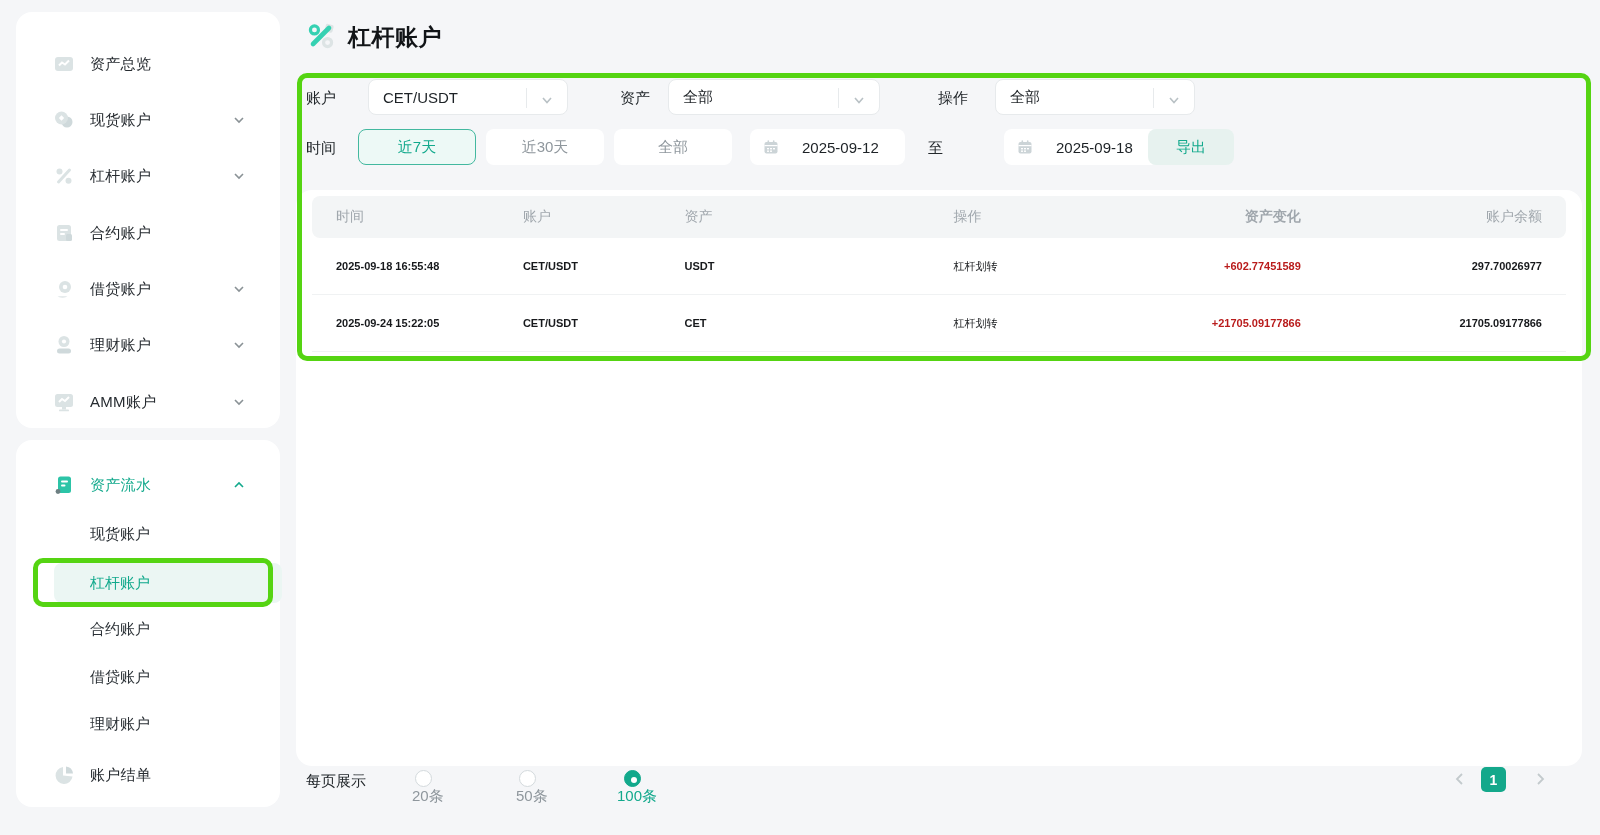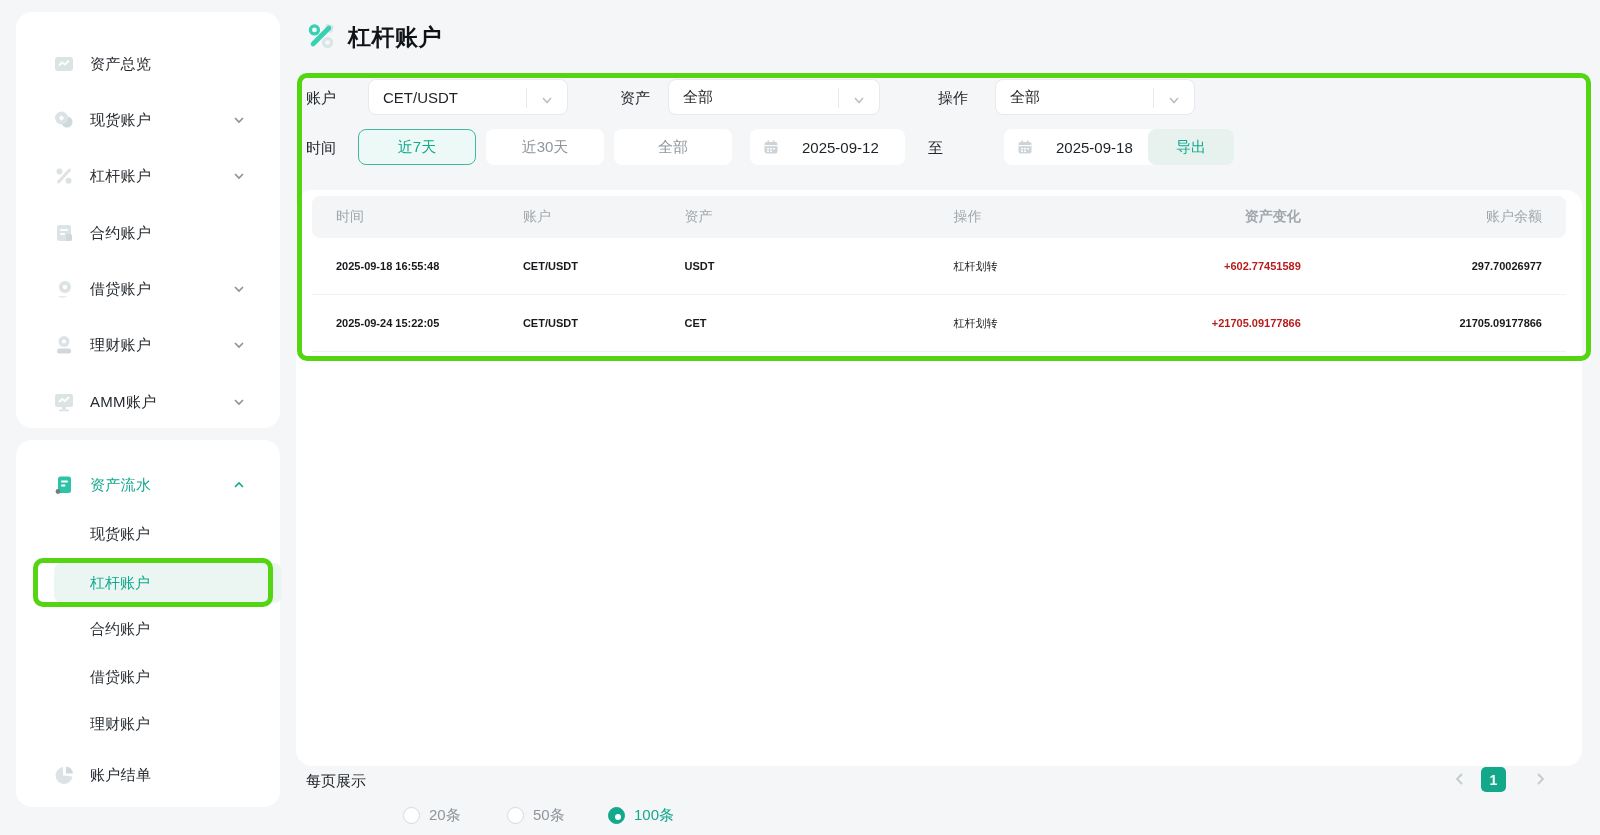--- a/index.html
+++ b/index.html
@@ -63,21 +63,21 @@
   .c4 { flex:0 0 14%;   text-align:left; }
   .c5 { flex:0 0 14.8%; text-align:right;font-weight:bold; }
   .c6 { flex:1;         text-align:right; }
   .trow .c1,.trow .c5,.trow .c6 { font-weight:600; }
   .trow .c2,.trow .c3 { font-weight:600; }
   .trow .c4 { font-weight:500; }
   .pos-val { color:#b91c1c; }
 
   
   .pp-label { position:absolute; left:306px; top:772px; font-size:15px; color:#23282c; }
-  .radio-item { position:absolute; top:806px; display:flex; align-items:center; cursor:pointer; }
+  .radio-item { position:absolute; top:770px; display:flex; align-items:center; cursor:pointer;flex-direction:column; }
   .radio-dot { width:17px; height:17px; border-radius:50%; border:1px solid #d4dadd; background:#fff; }
   .radio-dot.on { background:#12a98c; border-color:#12a98c; position:relative; }
   .radio-dot.on::after { content:""; position:absolute; left:5.5px; top:5.5px; width:6px; height:6px; border-radius:50%; background:#fff; }
   .radio-lbl { margin-left:9px; font-size:15px; color:#8f979d; }
   .radio-lbl.on { color:#12a98c; }
   .pg-arrow { position:absolute; top:771px; width:16px; height:16px; cursor:pointer; }
   .page-badge { position:absolute; left:1481px; top:767px; width:25px; height:25px; background:#14a88b; color:#fff;
     border-radius:5px; display:flex; align-items:center; justify-content:center; font-size:14px; font-weight:700; cursor:pointer; }
 </style>
 </head>

